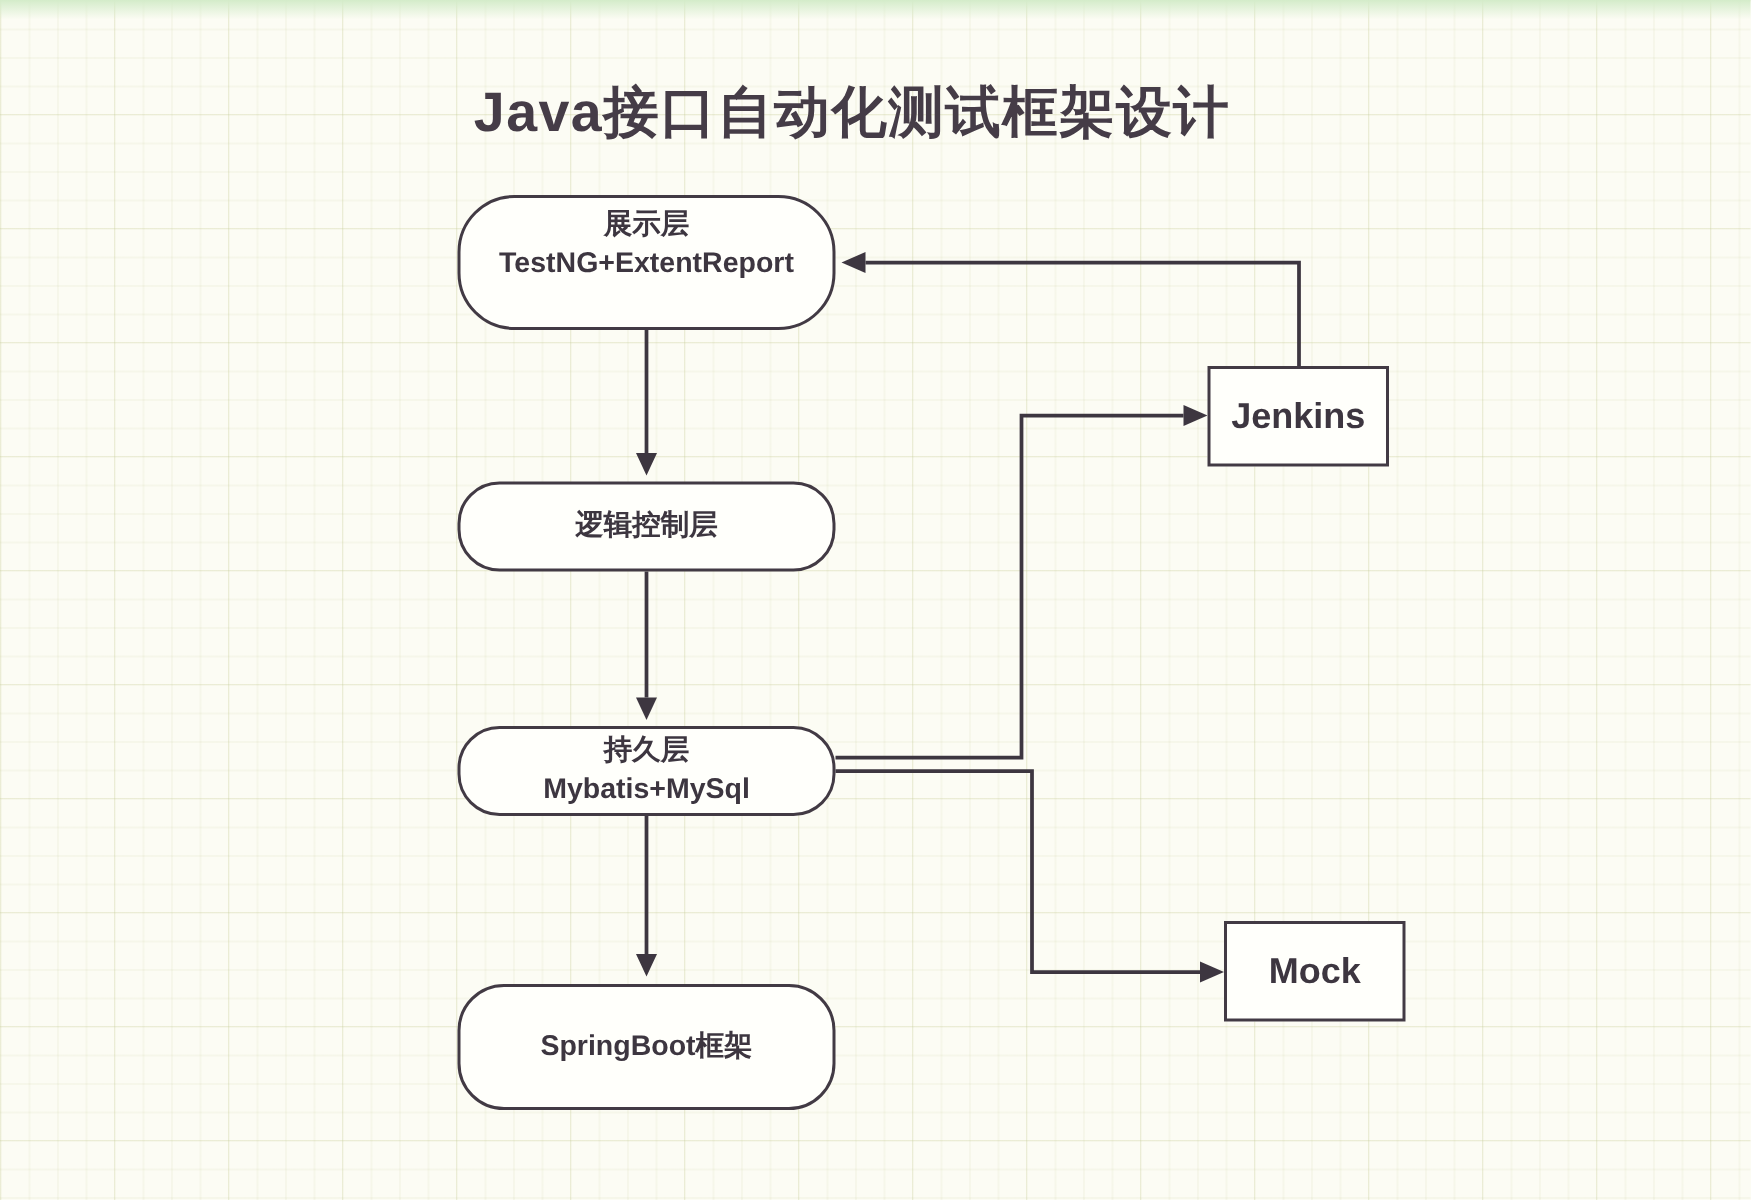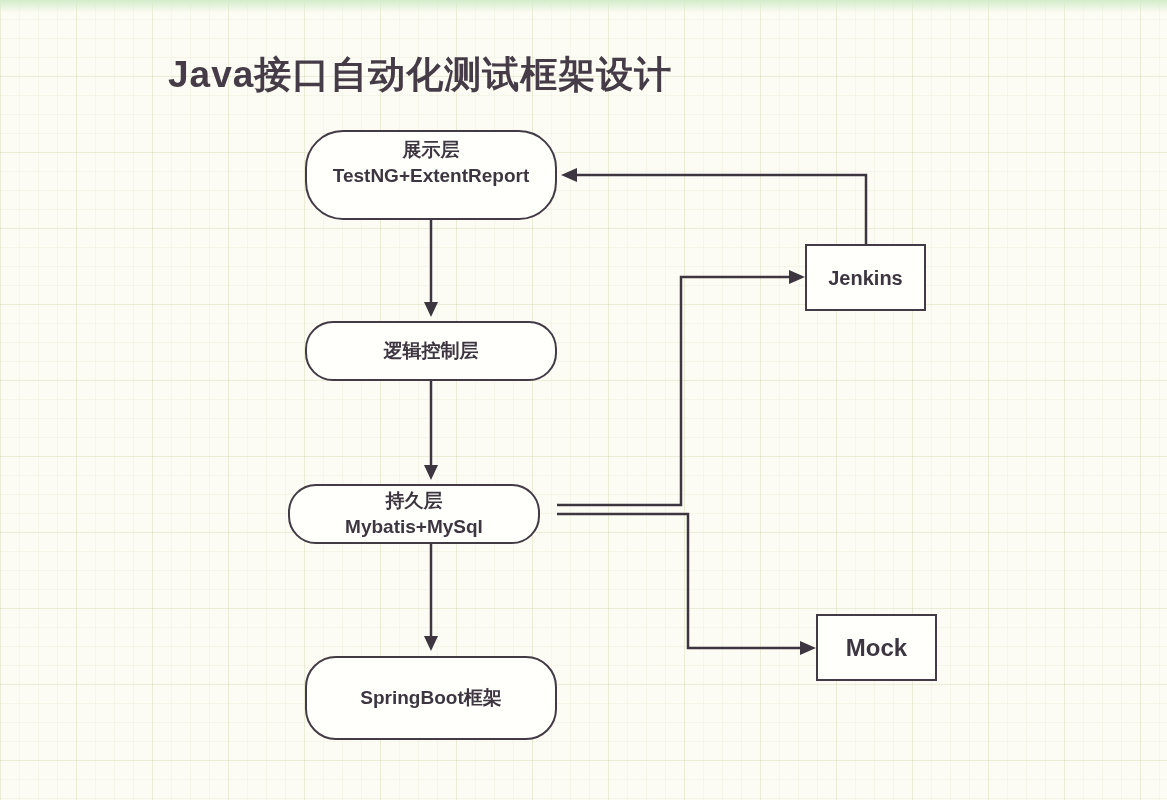--- a/index.html
+++ b/index.html
@@ -16,20 +16,21 @@
       linear-gradient(90deg, rgba(210,214,170,0.14) 1px, transparent 1px);
     background-size: 76px 76px, 76px 76px, 19px 19px, 19px 19px;
   }
   .top-strip {
     position: absolute; left: 0; top: 0; width: 1167px; height: 13px;
     background: linear-gradient(#d4ecca, rgba(244,250,238,0));
     pointer-events: none;
   }
   .title {
     position: absolute; left: 168px; top: 50px; width: 800px;
+    text-align: center;
     font-size: 37px; font-weight: 700;
     color: #453c47;
     letter-spacing: 1px;
   }
   .node {
     position: absolute;
     box-sizing: border-box;
     border: 2.5px solid #423a44;
     background: #fffffb;
     color: #3d3640;
@@ -37,23 +38,23 @@
     align-items: center; justify-content: center;
     text-align: center;
     font-weight: 700;
     font-size: 19px;
     line-height: 26px;
   }
   .rounded { border-radius: 30px; }
   .node-line { display: block; white-space: nowrap; }
   #node-display     { left: 305px; top: 130px; width: 252px; height: 90px; border-radius: 38px; padding-bottom: 24px; }
   #node-logic       { left: 305px; top: 321px; width: 252px; height: 60px; border-radius: 28px; }
-  #node-persistence { left: 288px; top: 484px; width: 252px; height: 60px; border-radius: 28px; }
+  #node-persistence { left: 305px; top: 484px; width: 252px; height: 60px; border-radius: 28px; }
   #node-springboot  { left: 305px; top: 656px; width: 252px; height: 84px; border-radius: 31px; }
-  #node-jenkins     { left: 805px; top: 244px; width: 121px; height: 67px; font-size: 20px; }
+  #node-jenkins     { left: 805px; top: 244px; width: 121px; height: 67px; font-size: 24px; }
   #node-mock        { left: 816px; top: 614px; width: 121px; height: 67px; font-size: 24px; }
   .edges-svg { position: absolute; left: 0; top: 0; }
   .edge { stroke: #3d3640; stroke-width: 2.5; fill: none; }
   .arrowhead { fill: #3d3640; stroke: none; }
 </style>
 </head>
 <body>
 
 <div class="top-strip"></div>
 

